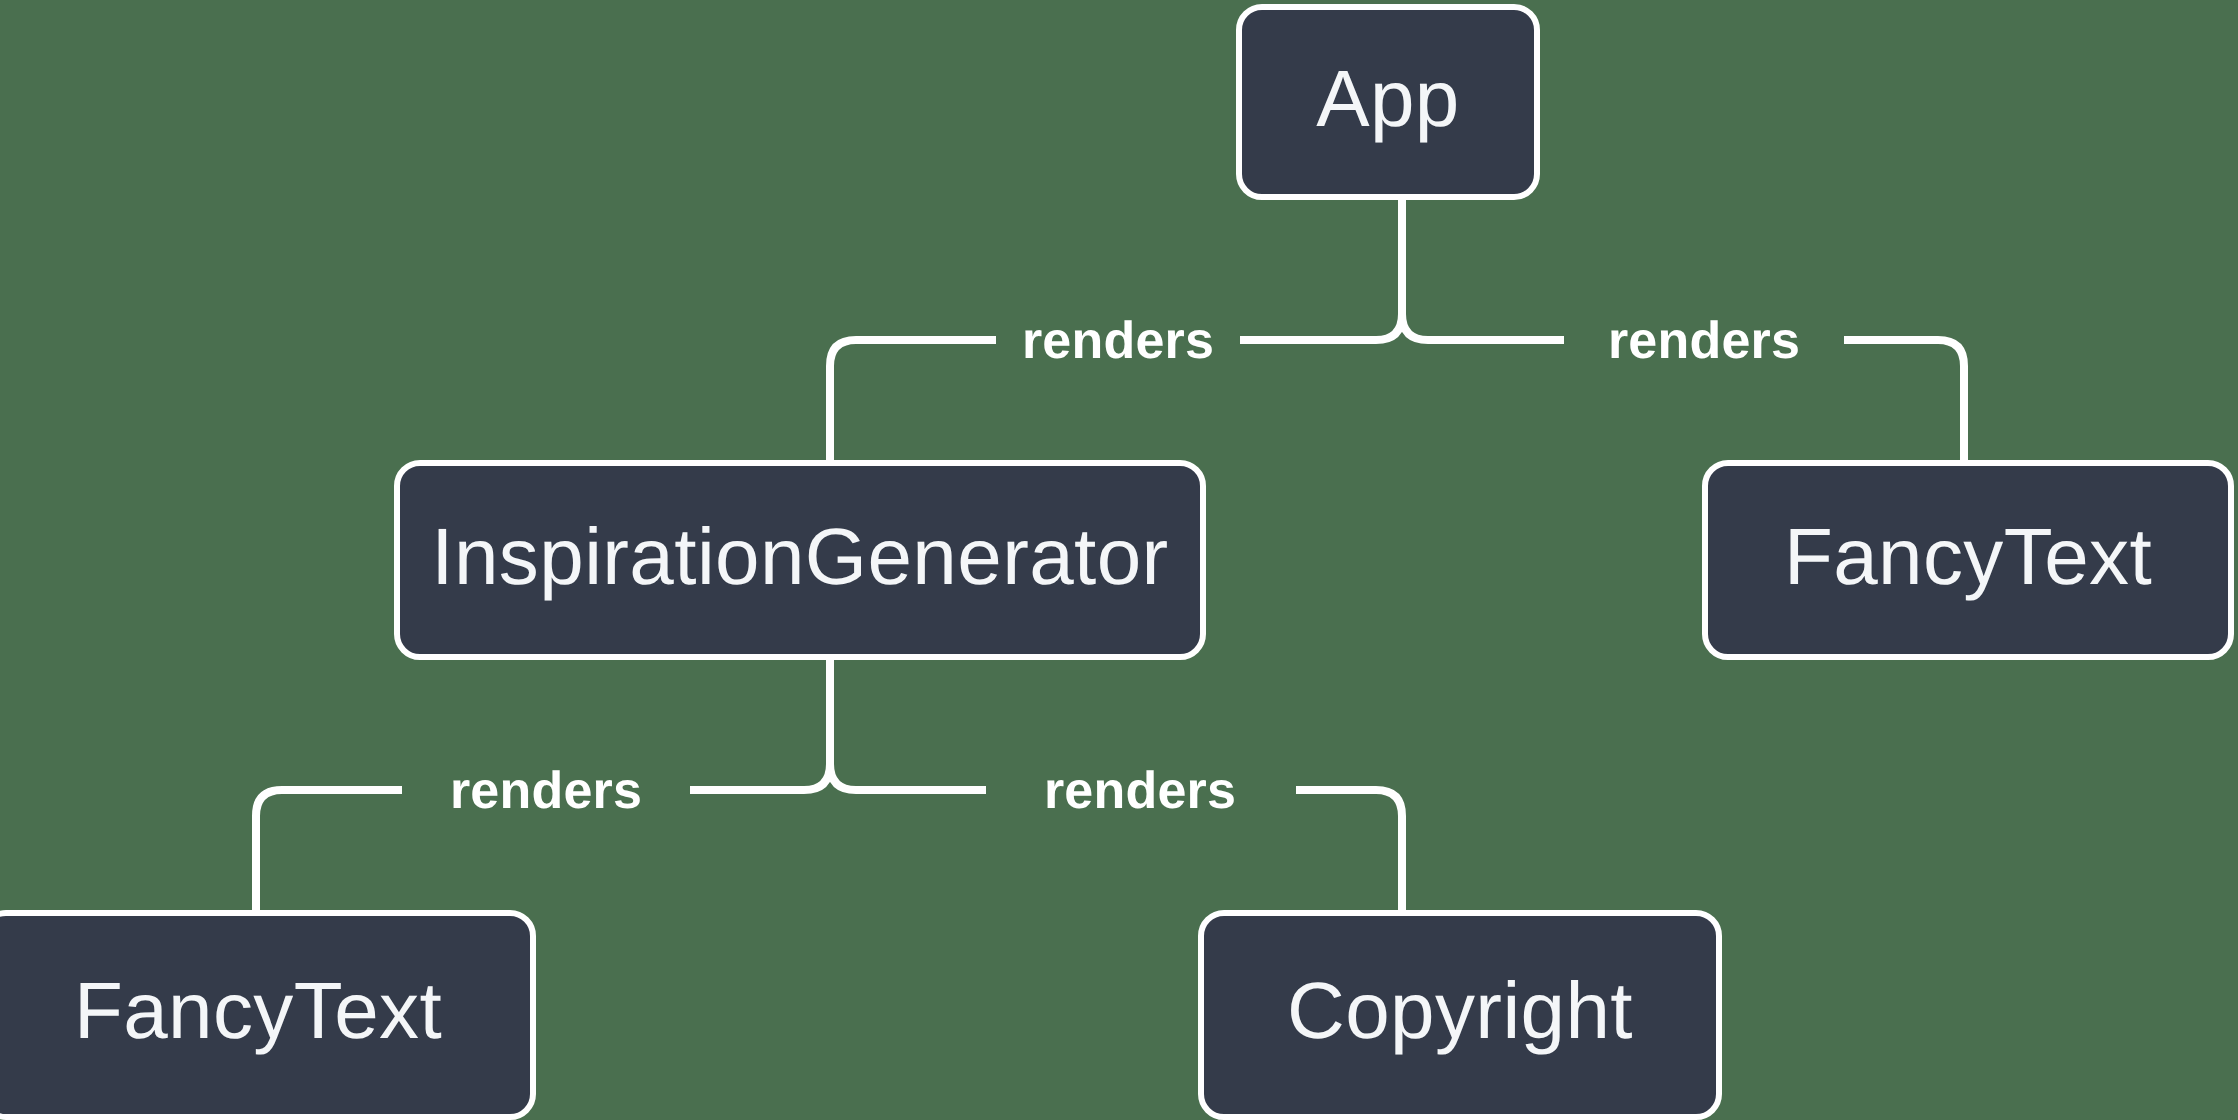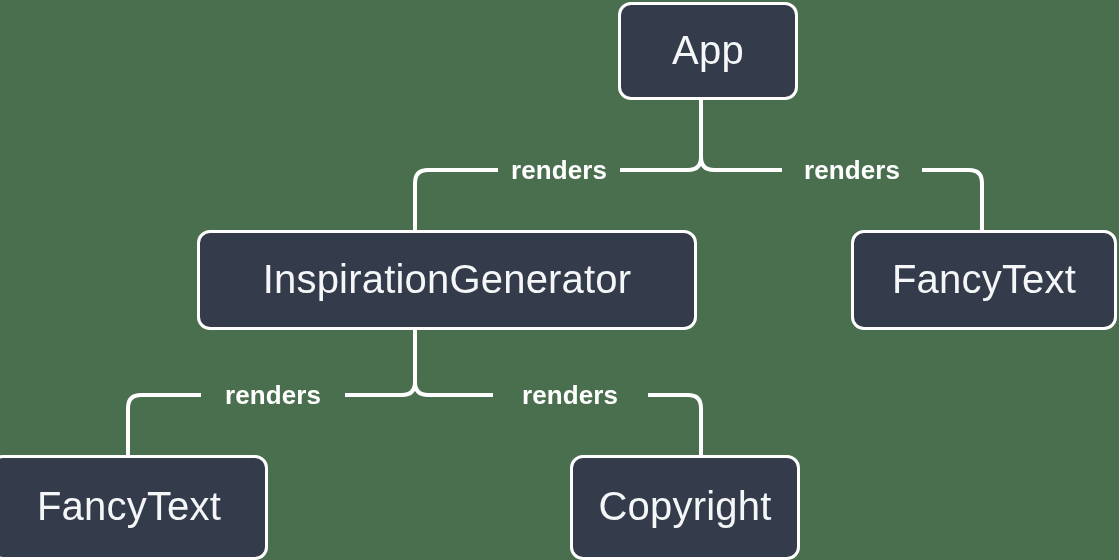--- a/index.html
+++ b/index.html
@@ -51,25 +51,25 @@
     color: #ffffff;
     font-size: 26px;
     font-weight: 700;
     line-height: 1;
     white-space: nowrap;
     transform: translate(-50%, -50%);
     z-index: 3;
     letter-spacing: 0.1px;
   }
   
-  #node-app          { left: 618px; top: 2px;   width: 180px; height: 98px; }
-  #node-inspgen      { left: 197px; top: 230px; width: 500px; height: 100px; }
+  #node-app          { left: 618px; top: 2px;   width: 152px; height: 98px; }
+  #node-inspgen      { left: 197px; top: 230px; width: 406px; height: 100px; }
   #node-fancytext-r  { left: 851px; top: 230px; width: 266px; height: 100px; }
   #node-fancytext-l  { left: -10px; top: 455px; width: 278px; height: 105px; }
-  #node-copyright    { left: 570px; top: 455px; width: 230px; height: 105px; }
+  #node-copyright    { left: 599px; top: 455px; width: 262px; height: 105px; }
 </style>
 </head>
 <body>
 
 <div id="diagram">
 
   <svg id="wires" viewBox="0 0 1119 560" width="1119" height="560" aria-hidden="true">
     <g fill="none" stroke="#ffffff" stroke-width="4" stroke-linecap="butt">
 
       <path d="M 701 100 L 701 157"></path>

